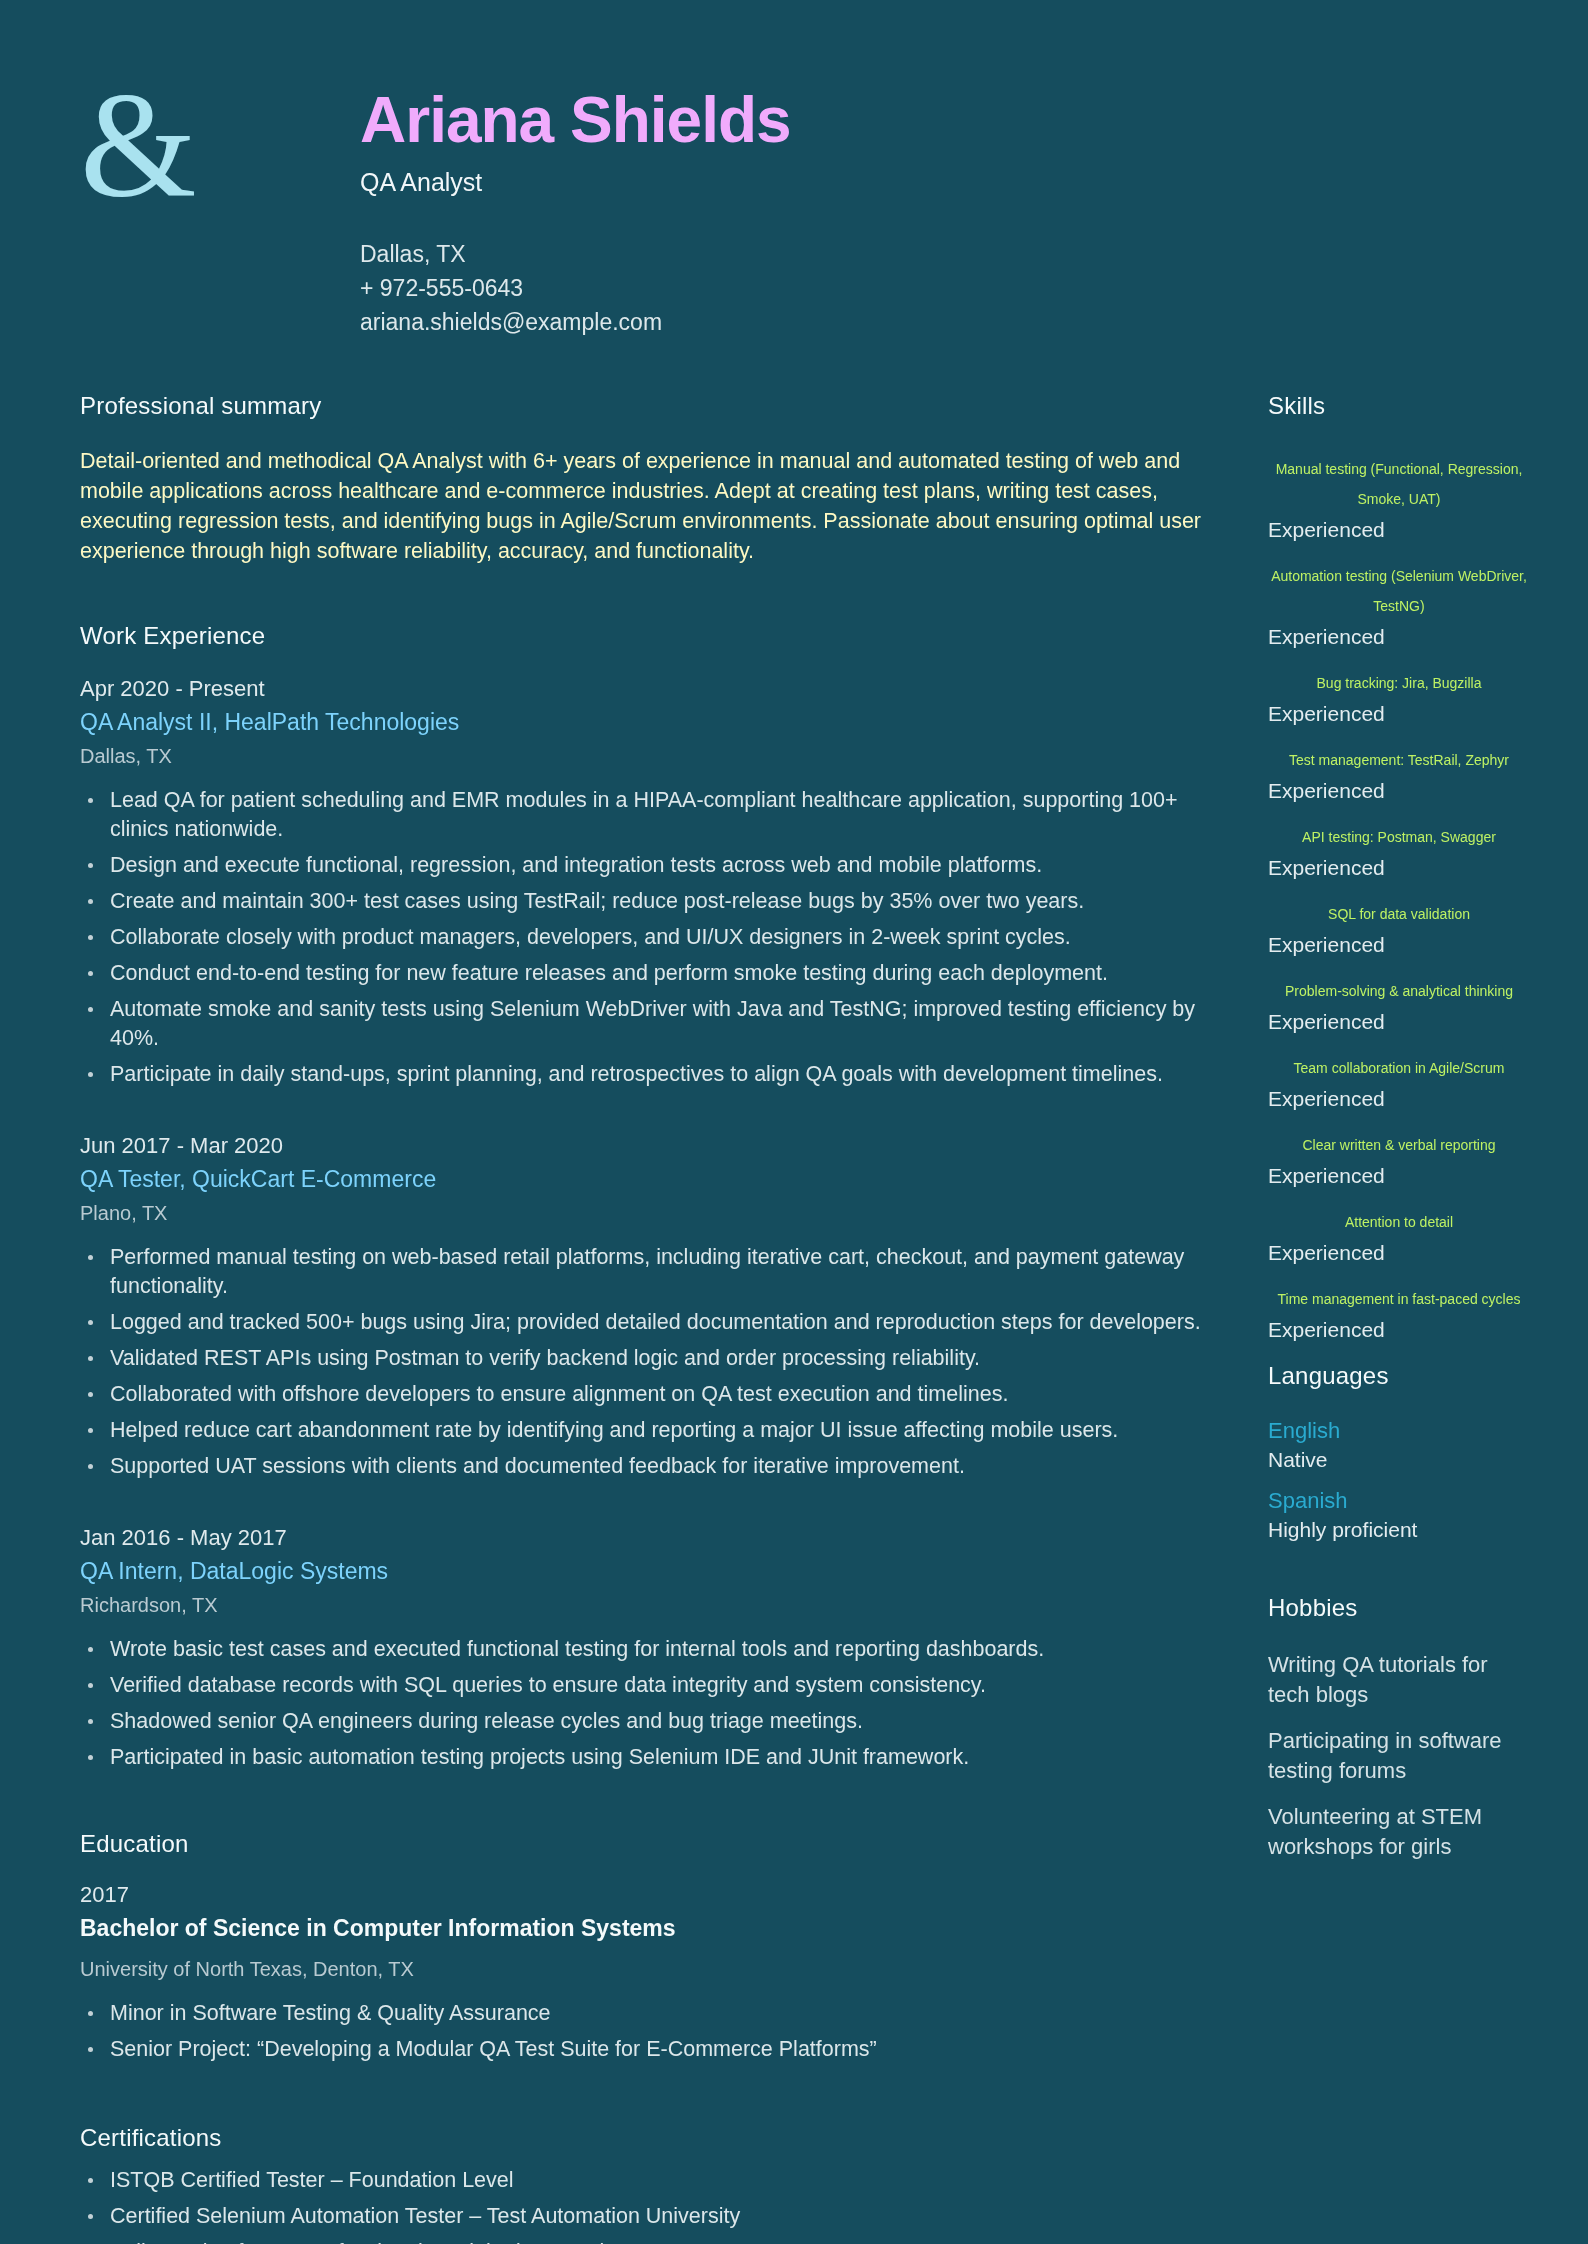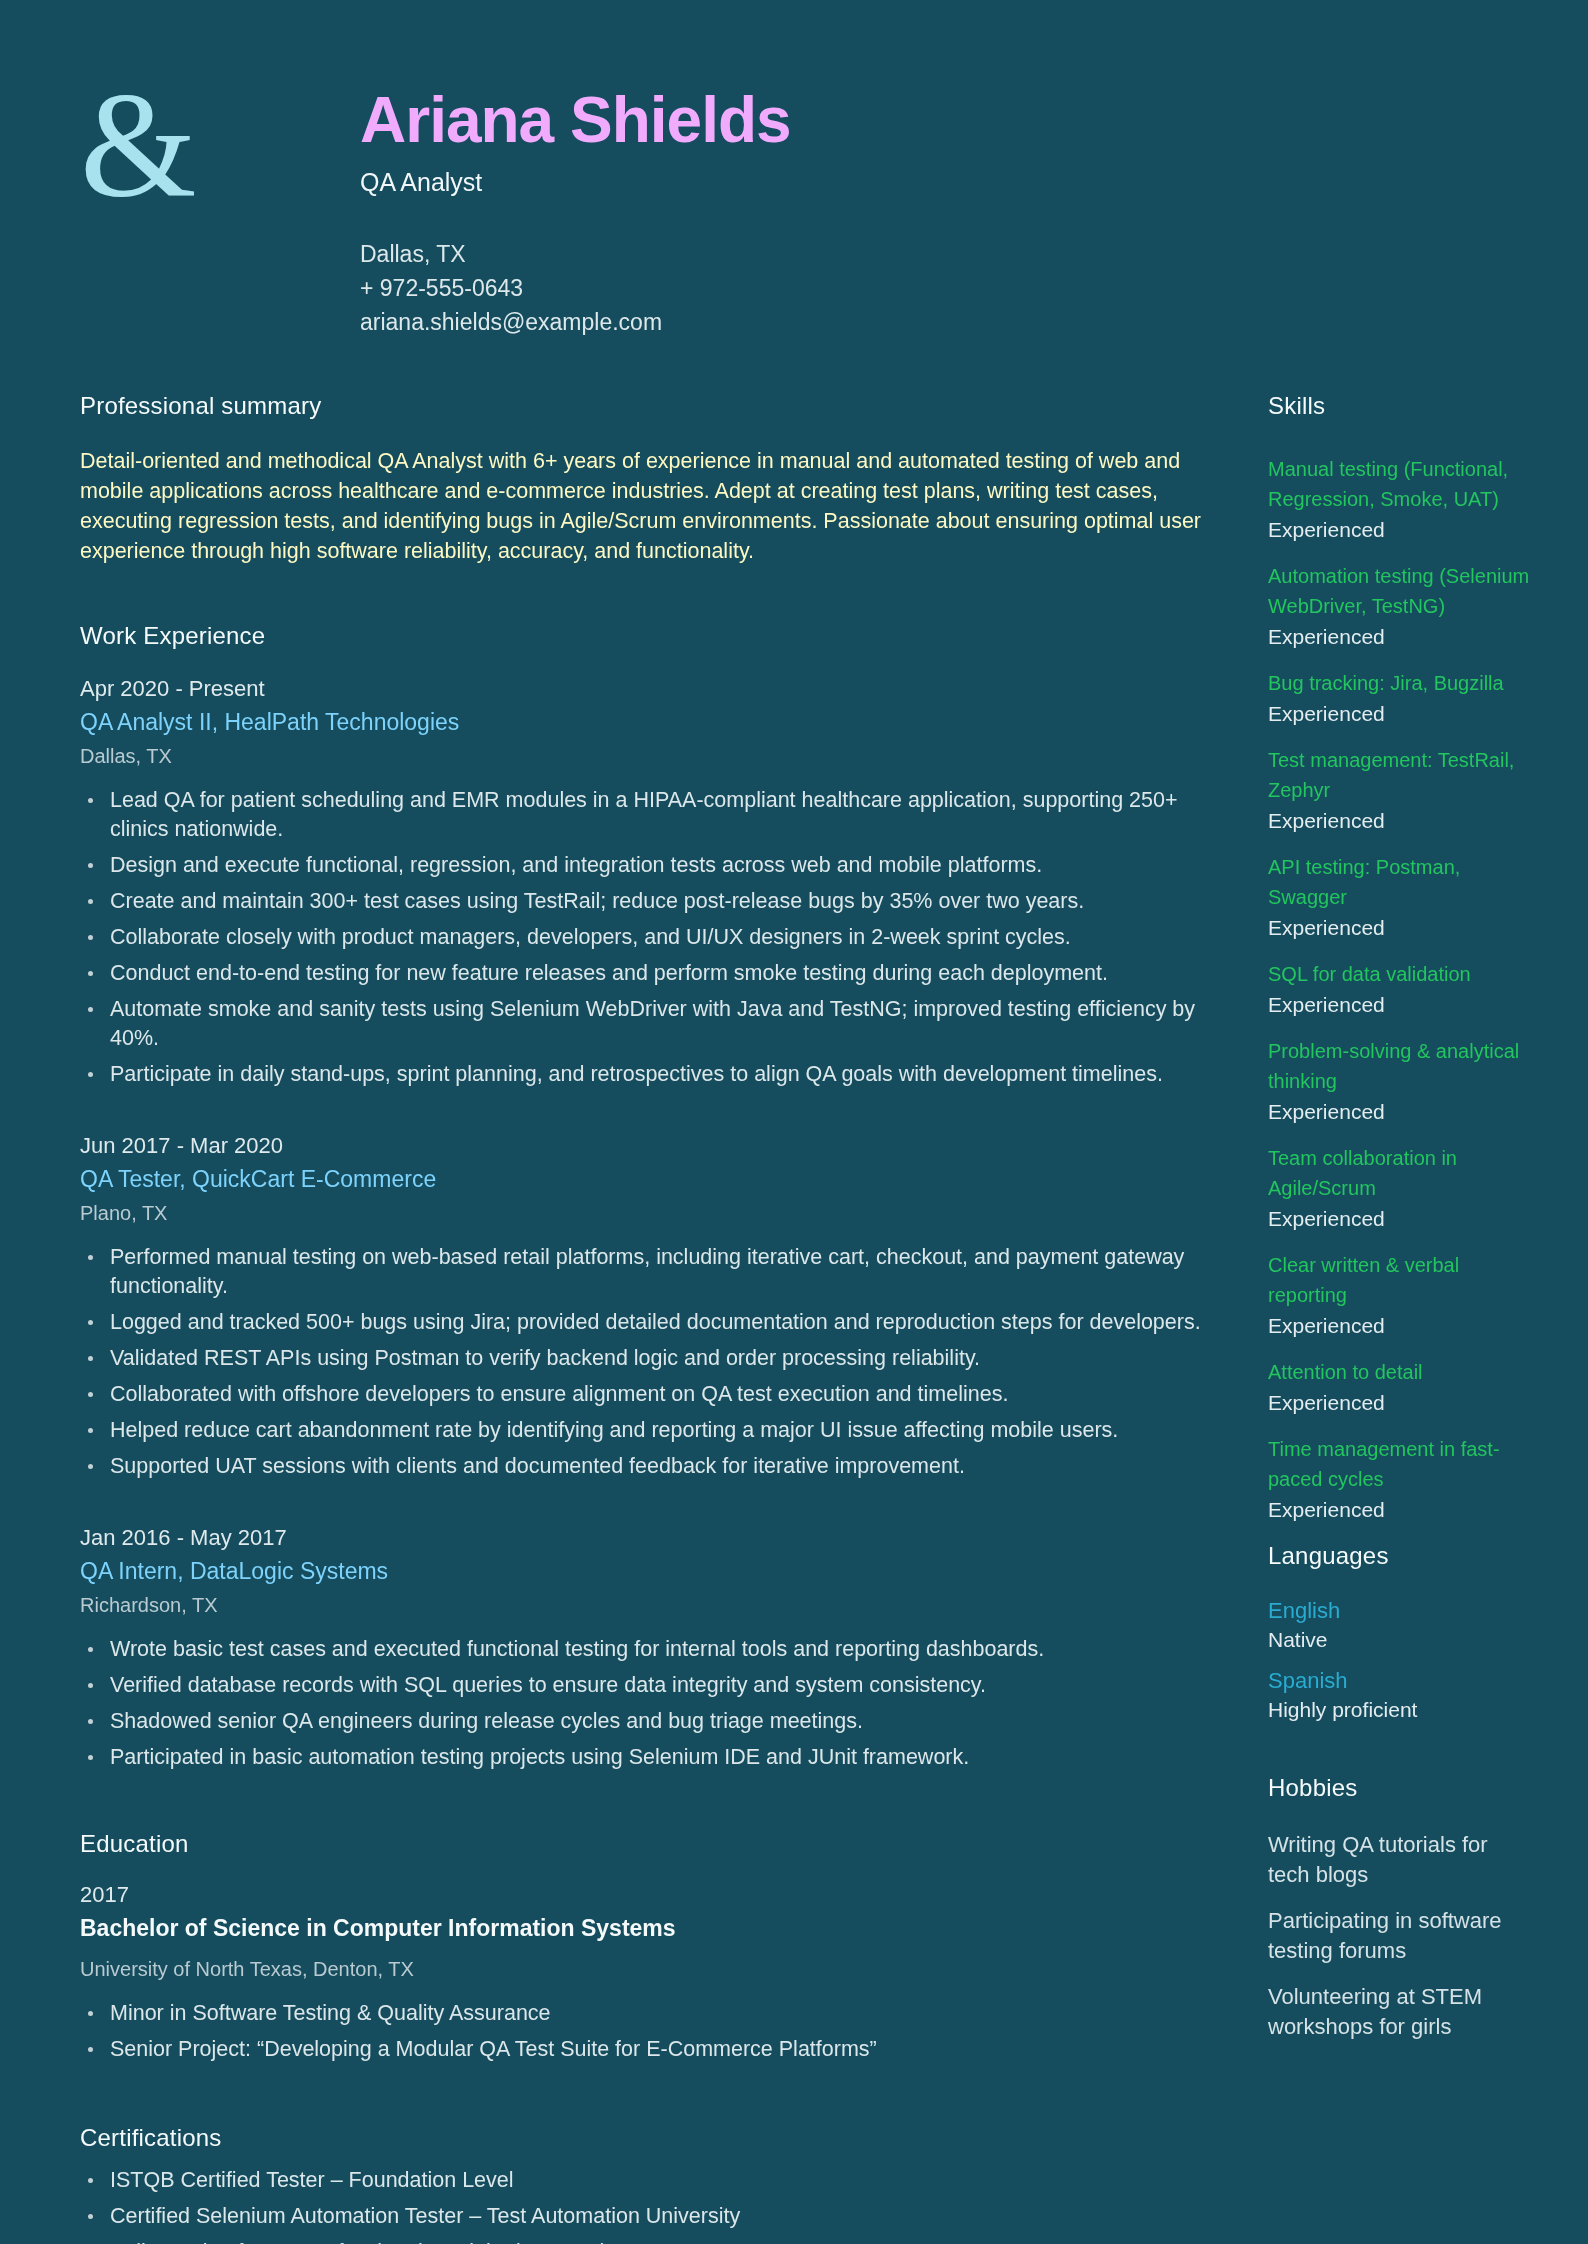--- a/index.html
+++ b/index.html
@@ -101,23 +101,24 @@
   .edu-degree { font-size: 23px; font-weight: 700; color: #f5fafb; margin-bottom: 16px; }
   .edu-school { font-size: 20px; color: #b9cad1; margin-bottom: 18px; }
 
   .cert-heading { margin-top: 60px; margin-bottom: 14px; }
 
   
   .sidebar { width: 262px; }
   .skill-list { margin-top: 34px; }
   .skill-item { margin-bottom: 19px; }
   .skill-name {
-    font-size: 20px;
+    font-size: 14px;
     line-height: 30px;
-    color: #22c55e;
+    color: #bef264;
+    text-align: center;
   }
   .skill-level, .lang-level {
     margin-top: 4px;
     font-size: 21px;
     color: #e3ecef;
   }
   .languages-heading { margin-top: 20px; }
   .lang-list { margin-top: 28px; }
   .lang-item { margin-bottom: 16px; }
   .lang-name { font-size: 22px; color: #2aabd0; }
@@ -157,21 +158,21 @@
       <h2 class="section-heading">Professional summary</h2>
       <p class="summary-text">Detail-oriented and methodical QA Analyst with 6+ years of experience in manual and automated testing of web and mobile applications across healthcare and e-commerce industries. Adept at creating test plans, writing test cases, executing regression tests, and identifying bugs in Agile/Scrum environments. Passionate about ensuring optimal user experience through high software reliability, accuracy, and functionality.</p>
 
       <h2 class="section-heading work-heading">Work Experience</h2>
 
       <div class="job">
         <div class="job-dates">Apr 2020 - Present</div>
         <div class="job-title">QA Analyst II, HealPath Technologies</div>
         <div class="job-location">Dallas, TX</div>
         <ul class="bullets">
-          <li>Lead QA for patient scheduling and EMR modules in a HIPAA-compliant healthcare application, supporting 250+ clinics nationwide.</li>
+          <li>Lead QA for patient scheduling and EMR modules in a HIPAA-compliant healthcare application, supporting 100+ clinics nationwide.</li>
           <li>Design and execute functional, regression, and integration tests across web and mobile platforms.</li>
           <li>Create and maintain 300+ test cases using TestRail; reduce post-release bugs by 35% over two years.</li>
           <li>Collaborate closely with product managers, developers, and UI/UX designers in 2-week sprint cycles.</li>
           <li>Conduct end-to-end testing for new feature releases and perform smoke testing during each deployment.</li>
           <li>Automate smoke and sanity tests using Selenium WebDriver with Java and TestNG; improved testing efficiency by 40%.</li>
           <li>Participate in daily stand-ups, sprint planning, and retrospectives to align QA goals with development timelines.</li>
         </ul>
       </div>
 
       <div class="job">

